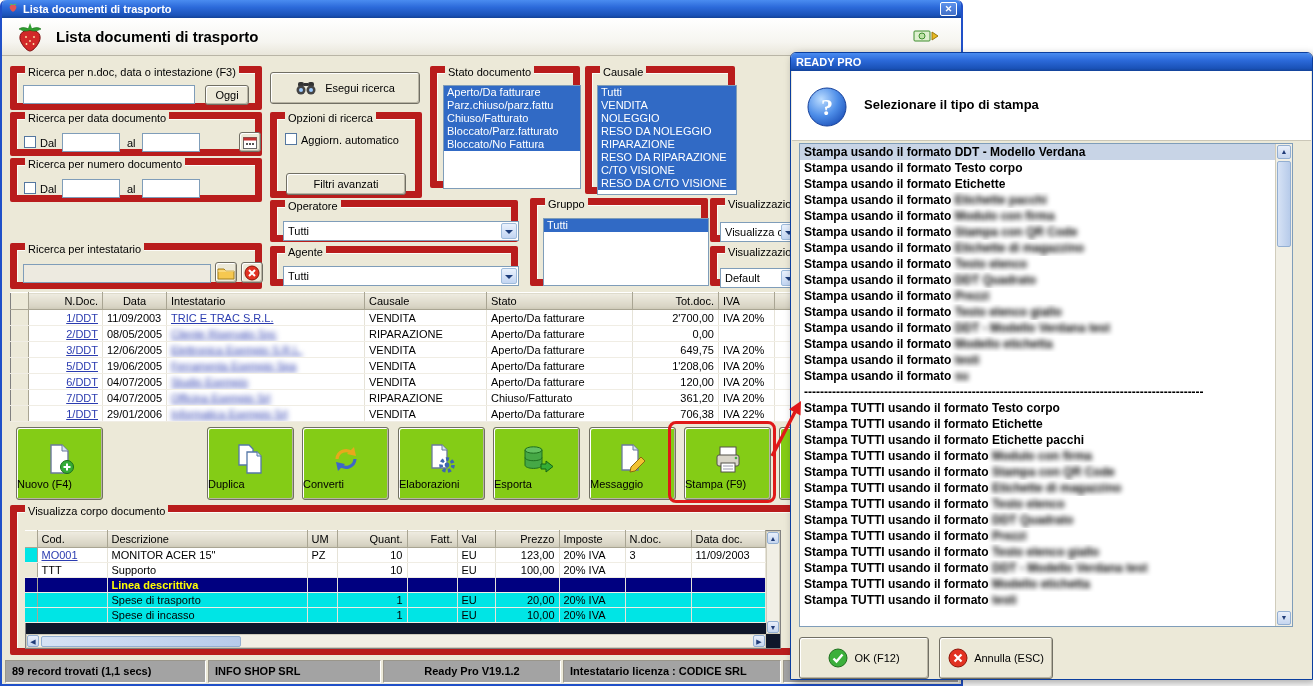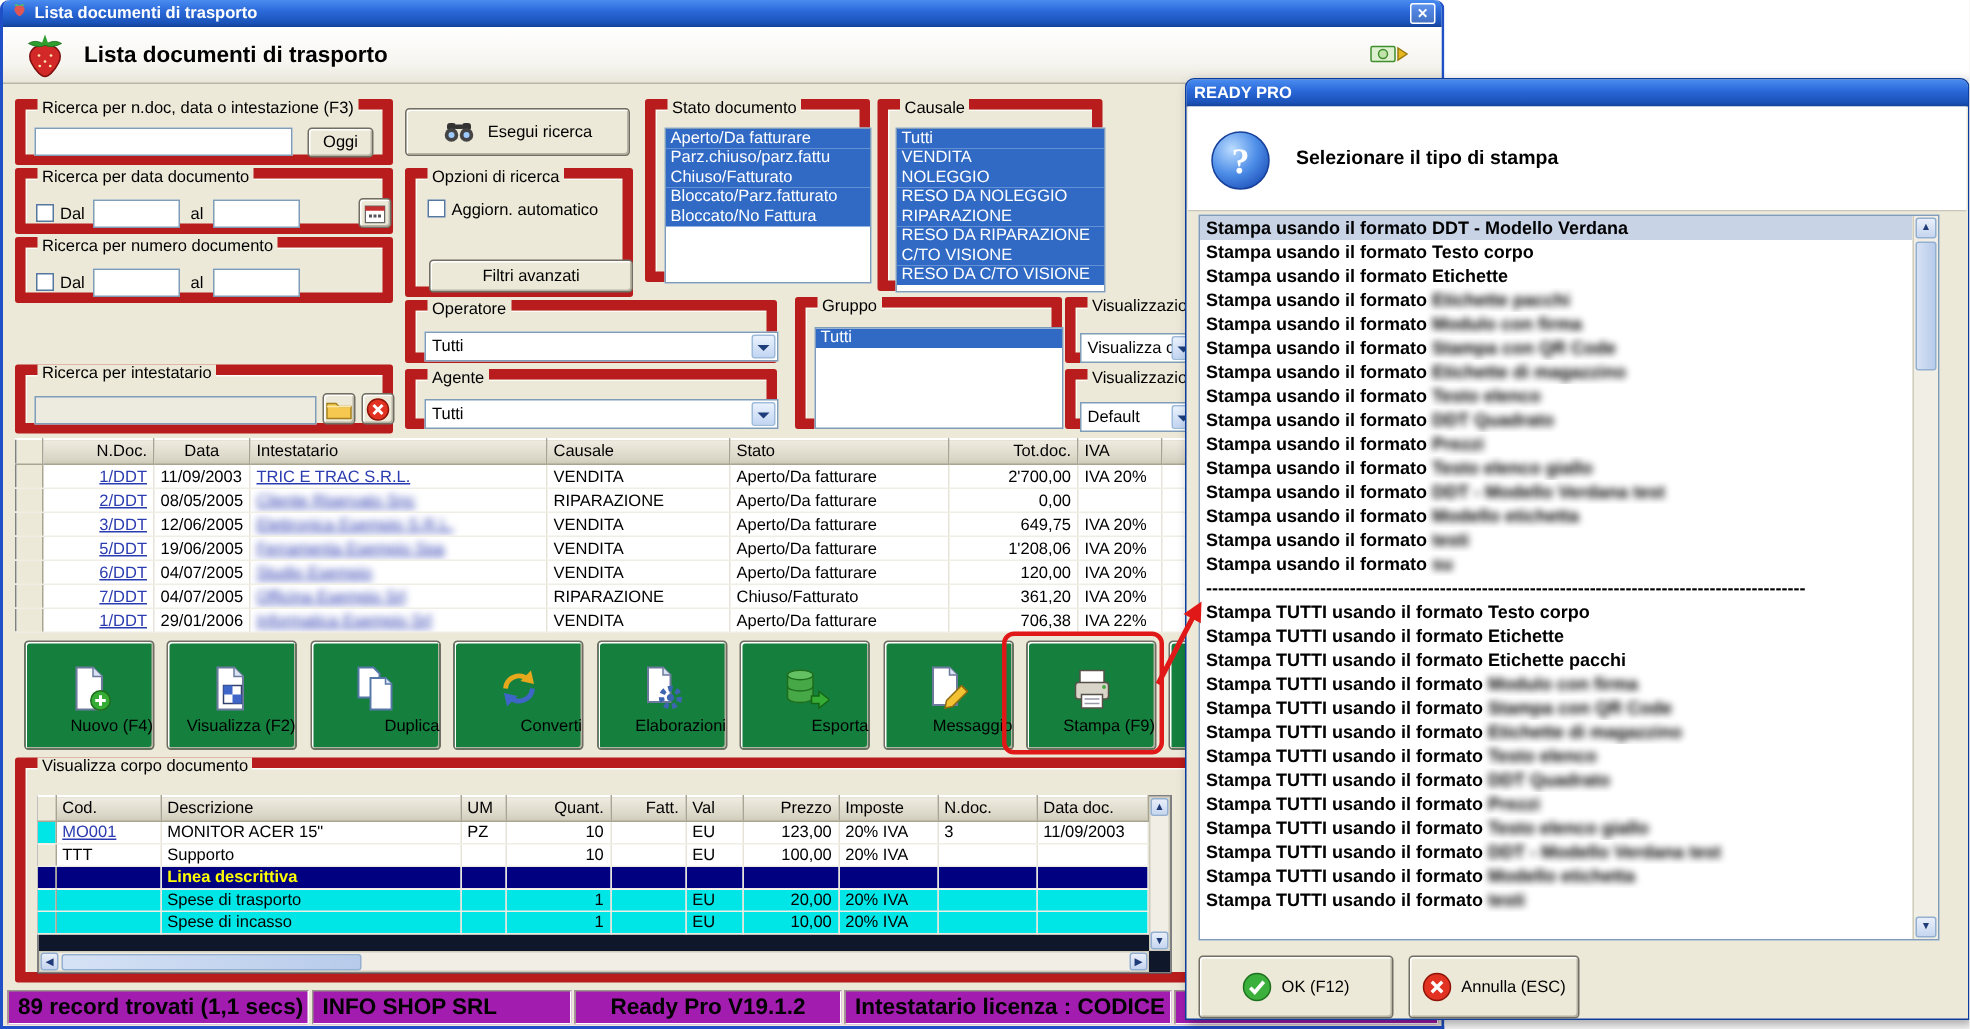--- a/index.html
+++ b/index.html
@@ -43,32 +43,32 @@
   .selcell,.mk{background:#ECE9D8 !important;border-right:1px solid #A9A593 !important;}
   .mk-cyan{background:#00E5E5 !important;}
   .r-navy td{background:#000080 !important;color:#FFFF00;font-weight:bold;}
   .r-cyan td{background:#00E5E5 !important;}
   .r-cyan .mk{background:#00E5E5 !important;}
   .al-l{text-align:left}.al-r{text-align:right}.al-c{text-align:center}
   .link{color:#2B3CB0;text-decoration:underline;cursor:pointer;}
   .blur{filter:blur(2.6px);}
 
   
-  .toolbtn{position:absolute;top:427px;width:87px;height:73px;background:#15803d;border:1px solid #716F64;border-radius:3px;box-shadow:inset 1px 1px 0 #fff,inset -1px -1px 0 #b8b4a4;cursor:pointer;text-align:right;}
+  .toolbtn{position:absolute;top:427px;width:87px;height:73px;background:#84cc16;border:1px solid #716F64;border-radius:3px;box-shadow:inset 1px 1px 0 #fff,inset -1px -1px 0 #b8b4a4;cursor:pointer;text-align:left;}
   .tool-icon{display:block;width:32px;height:32px;margin:6px auto 2px;}
   .tool-icon svg{width:32px;height:32px;}
   .tool-label{display:block;font-size:11px;margin-top:3px;font-family:inherit;}
 
   
   .sbar{position:absolute;background:#F1EFE5;border:1px solid #D0CCBC;}
   .sc-btn{position:absolute;background:linear-gradient(180deg,#E9EFFA,#C6D6EF);border:1px solid #93AFD2;border-radius:2px;font-size:7px;line-height:11px;text-align:center;color:#203C78;cursor:pointer;}
   .sc-thumb{position:absolute;background:linear-gradient(90deg,#D6E2F5,#B7CBEA);border:1px solid #93AFD2;border-radius:2px;cursor:pointer;}
 
   
-  .status-seg{position:absolute;top:660px;height:23px;border:1px solid;border-color:#9A968A #FFFFFF #FFFFFF #9A968A;font-weight:bold;font-size:15px;line-height:21px;padding:0 6px;white-space:nowrap;overflow:hidden;background:#a21caf;}
+  .status-seg{position:absolute;top:660px;height:23px;border:1px solid;border-color:#9A968A #FFFFFF #FFFFFF #9A968A;font-weight:bold;font-size:11px;line-height:21px;padding:0 6px;white-space:nowrap;overflow:hidden;background:#a3a3a3;}
 
   
   .redbox{position:absolute;left:668px;top:421px;width:108px;height:82px;border:3px solid #E01818;border-radius:8px;z-index:15;pointer-events:none;}
   #arrow-svg{position:absolute;left:755px;top:392px;width:62px;height:76px;z-index:60;pointer-events:none;}
 
   
   #dialog{left:790px;top:52px;width:523px;height:628px;border:1px solid #0B3E9E;box-shadow:3px 3px 8px rgba(0,0,0,.35);z-index:40;border-radius:6px 6px 0 0;}
   .dlg-head{position:absolute;left:1px;top:18px;right:1px;height:70px;background:#fff;border-bottom:1px solid #CBC7B8;}
   .qicon{position:absolute;left:15px;top:16px;width:40px;height:40px;}
   .dlg-heading{position:absolute;left:72px;top:26px;font-size:13px;font-weight:bold;}
@@ -184,21 +184,21 @@
           <circle cx="6" cy="10" r="2" fill="#9ECBFF"></circle>
           <circle cx="16" cy="10" r="2" fill="#9ECBFF"></circle>
         </svg>
       <span>Esegui ricerca</span>
     </button>
 
     <div class="groupbox" style="left:268px;top:112px;width:152px;height:86px;">
       <span class="gb-label">Opzioni di ricerca</span>
       <span class="checkbox" style="left:8px;top:14px;"></span>
       <span class="lbl" style="left:24px;top:15px;">Aggiorn. automatico</span>
-      <button class="btn" style="left:9px;top:54px;width:136px;height:22px;">Filtri avanzati</button>
+      <button class="btn" style="left:9px;top:54px;width:120px;height:22px;">Filtri avanzati</button>
     </div>
 
     <div class="groupbox" style="left:428px;top:66px;width:150px;height:122px;">
       <span class="gb-label">Stato documento</span>
       <div class="listbox" style="left:6px;top:12px;width:138px;height:104px;">
           <div class="lb-item sel">Aperto/Da fatturare</div>
           <div class="lb-item sel">Parz.chiuso/parz.fattu</div>
           <div class="lb-item sel">Chiuso/Fatturato</div>
           <div class="lb-item sel">Bloccato/Parz.fatturato</div>
           <div class="lb-item sel">Bloccato/No Fattura</div>
@@ -365,30 +365,20 @@
     </table>
 
     <button class="toolbtn" style="left:14px;">
       <span class="tool-icon"><svg viewBox="0 0 32 32">
             <path d="M7 2h11l6 6v22H7z" fill="#fff" stroke="#6B7A9C" stroke-width="1.4"></path>
             <path d="M18 2v6h6" fill="#D9E2F2" stroke="#6B7A9C"></path>
             <circle cx="23" cy="24" r="6.5" fill="#35AD35" stroke="#1D6E1D"></circle>
             <path d="M23 20.5v7M19.5 24h7" stroke="#fff" stroke-width="2"></path>
           </svg></span>
       <span class="tool-label">Nuovo (F4)</span>
-    </button>
-    <button class="toolbtn" style="left:109px;">
-      <span class="tool-icon"><svg viewBox="0 0 32 32">
-            <path d="M6 2h11l6 6v22H6z" fill="#fff" stroke="#6B7A9C" stroke-width="1.4"></path>
-            <path d="M17 2v6h6" fill="#D9E2F2" stroke="#6B7A9C"></path>
-            <rect x="10" y="14" width="12" height="12" fill="#fff" stroke="#33406B"></rect>
-            <rect x="10" y="14" width="6" height="6" fill="#3E66C8"></rect>
-            <rect x="16" y="20" width="6" height="6" fill="#3E66C8"></rect>
-          </svg></span>
-      <span class="tool-label">Visualizza (F2)</span>
     </button>
     <button class="toolbtn" style="left:205px;">
       <span class="tool-icon"><svg viewBox="0 0 32 32">
             <path d="M4 2h10l4 4v16H4z" fill="#fff" stroke="#5578A8" stroke-width="1.3"></path>
             <path d="M12 9h10l4 4v17H12z" fill="#fff" stroke="#5578A8" stroke-width="1.3"></path>
             <path d="M22 9v4h4" fill="#D9E2F2" stroke="#5578A8"></path>
           </svg></span>
       <span class="tool-label">Duplica</span>
     </button>
     <button class="toolbtn" style="left:300px;">

